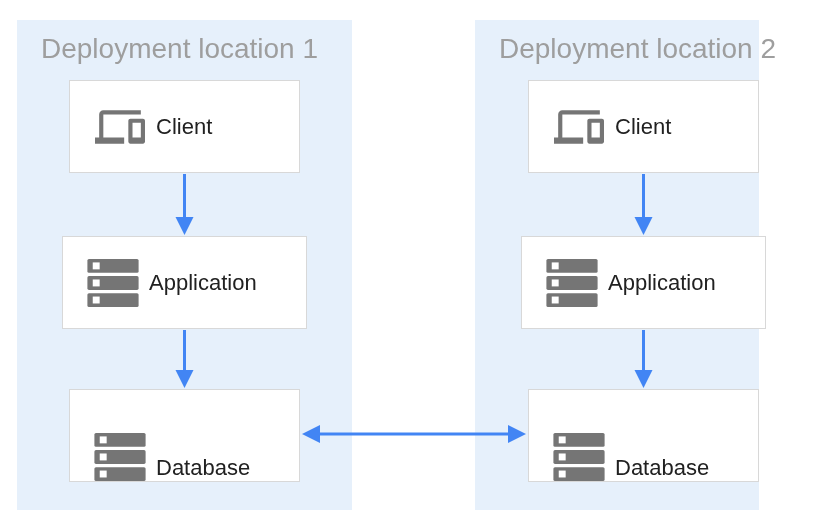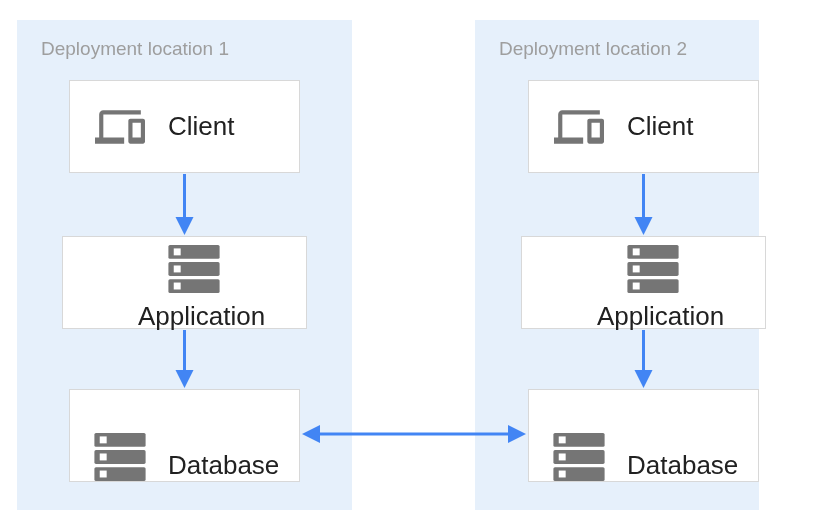--- a/index.html
+++ b/index.html
@@ -3,35 +3,35 @@
 <meta charset="utf-8">
 <style>
   html,body{margin:0;padding:0;background:#fff;}
   body{font-family:"Liberation Sans","DejaVu Sans",sans-serif;}
   .canvas{position:relative;width:834px;height:524px;background:var(--page_bg,#fff);overflow:hidden;}
 
   .panel{position:absolute;top:20px;height:490px;background:var(--panel_bg,#e6f0fb);}
   .panel-1{left:17px;width:335px;}
   .panel-2{left:475px;width:284px;}
 
-  .panel-title{position:absolute;left:24px;top:15px;margin:0;font-size:19px;font-weight:400;
+  .panel-title{position:absolute;left:24px;top:15px;margin:0;font-size:28px;font-weight:400;
                line-height:28px;color:var(--heading_text,#9e9e9e);white-space:nowrap;}
 
   .node{position:absolute;box-sizing:border-box;display:flex;align-items:center;
         padding-left:18px;background:var(--box_bg,#fff);border:1px solid var(--box_border,#d8d8d8);}
   .node-client{left:52px;top:60px;width:231px;height:93px;}
-  .node-application{left:45px;top:216px;width:245px;height:93px;flex-direction:column;}
+  .node-application{left:45px;top:216px;width:245px;height:93px;}
   .node-database{left:52px;top:369px;width:231px;height:93px;align-items:flex-end;}
   .panel-2 .node-client{left:53px;}
   .panel-2 .node-application{left:46px;}
   .panel-2 .node-database{left:53px;}
 
   .icon-wrap{flex:0 0 64px;width:64px;display:flex;justify-content:center;align-items:center;
              color:var(--icon_gray,#757575);}
-  .node-label{margin-left:16px;font-size:26px;color:var(--label_text,#212121);white-space:nowrap;}
+  .node-label{margin-left:4px;font-size:22px;color:var(--label_text,#212121);white-space:nowrap;}
 
   .arrows{position:absolute;left:0;top:0;pointer-events:none;}
   .arrows line{stroke:var(--arrow_blue,#4285f4);stroke-width:3;}
   .arrows polygon{fill:var(--arrow_blue,#4285f4);}
 </style>
 </head>
 <body>
 
 <div class="canvas">
 

